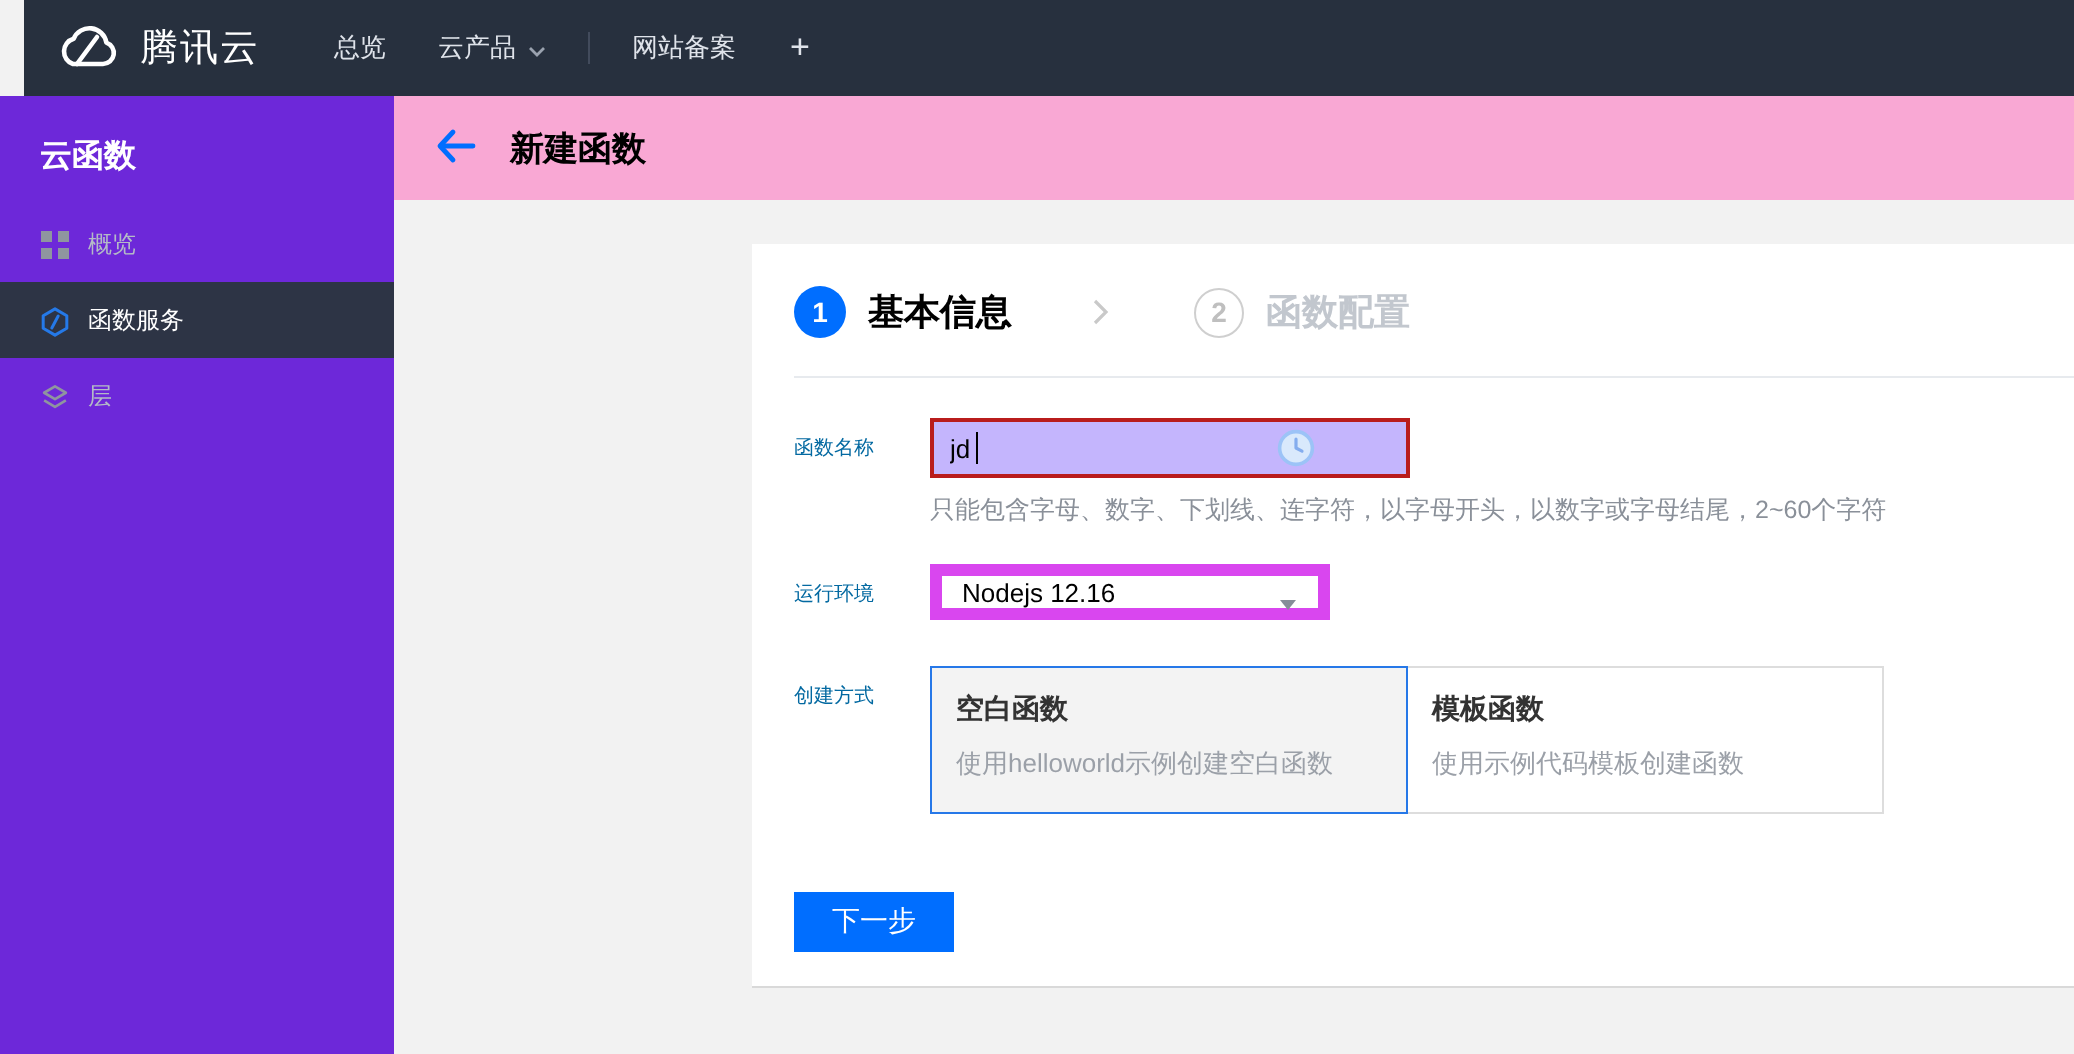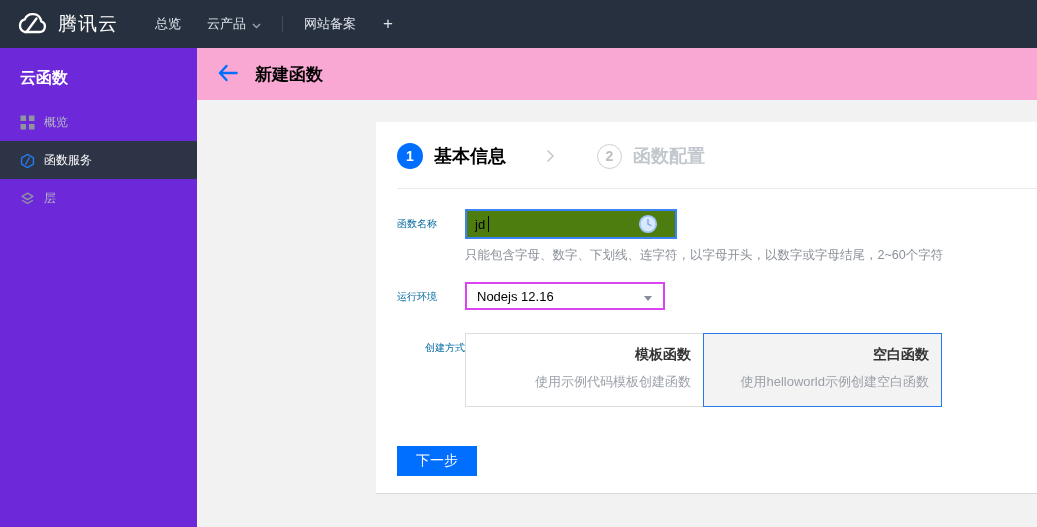--- a/index.html
+++ b/index.html
@@ -7,21 +7,21 @@
   body {
     font-family:"Liberation Sans","DejaVu Sans",sans-serif;
     background:#f2f2f2;
     position:relative;
     font-size:13px;
     color:#333;
   }
 
   
   .topnav {
-    position:absolute; top:0; left:0; right:0; height:48px;
+    position:absolute; top:0; left:12px; right:0; height:48px;
     background:#27303e; display:flex; align-items:center;
   }
   .brand { display:flex; align-items:center; padding-left:15px; cursor:pointer; }
   .brand-logo { display:flex; align-items:center; margin-right:9px; }
   .brand-text { color:#ffffff; font-size:19px; letter-spacing:1px; }
   .topnav-items { display:flex; align-items:center; margin-left:24px; height:100%; }
   .topnav-item {
     color:#dfe3ea; font-size:13px; text-decoration:none; cursor:pointer;
     display:flex; align-items:center; height:100%; padding:0 13px;
   }
@@ -78,33 +78,33 @@
   .step.inactive .step-label { color:#c2c7ce; }
   .step-chevron { margin:0 42px 0 40px; display:flex; }
 
   .card-divider { position:absolute; left:21px; right:0; top:66px; height:1px; background:#e7eaee; }
 
   
   .form-row { position:absolute; left:21px; display:flex; }
   .form-label { width:68px; font-size:10px; color:#0369a1; padding-top:8px; flex:none; }
   .row-name { top:87px; }
   .row-runtime { top:160px; }
-  .row-method { top:211px;text-align:right; }
+  .row-method { top:211px; }
 
   .name-input-wrap { position:relative; width:200px; height:30px; }
   .name-input {
-    width:212px; height:30px; border:2px solid #3b82f6; background:#4d7c0f;
+    width:240px; height:30px; border:2px solid #b91c1c; background:#c4b5fd;
     font-family:inherit; font-size:13px; color:#000; padding:0 28px 0 8px; outline:none;
   }
   .text-caret { position:absolute; left:23px; top:7px; width:1px; height:16px; background:#000; }
   .clock-icon { position:absolute; right:7px; top:5px; width:20px; height:20px; }
   .field-hint { margin-top:8px; font-size:12.5px; color:#8a9099; white-space:nowrap; }
 
   .runtime-select {
-    position:relative; width:200px; height:28px; border:2px solid #d946ef; background:#fff;
+    position:relative; width:200px; height:28px; border:6px solid #d946ef; background:#fff;
     display:flex; align-items:center; padding-left:10px; font-size:13px; color:#000; cursor:pointer;
   }
   .select-caret {
     position:absolute; right:11px; top:12px;
     width:0; height:0; border-left:4px solid transparent; border-right:4px solid transparent;
     border-top:5px solid #868d99;
   }
 
   .method-cards { display:flex; }
   .method-card {
@@ -241,26 +241,26 @@
       <div class="form-label">运行环境</div>
       <div class="runtime-select">
         <span>Nodejs 12.16</span>
         <span class="select-caret"></span>
       </div>
     </div>
 
     <div class="form-row row-method">
       <div class="form-label">创建方式</div>
       <div class="method-cards">
+        <div class="method-card selected">
+          <div class="method-title">空白函数</div>
+          <div class="method-desc">使用helloworld示例创建空白函数</div>
+        </div>
         <div class="method-card">
           <div class="method-title">模板函数</div>
           <div class="method-desc">使用示例代码模板创建函数</div>
         </div>
-        <div class="method-card selected">
-          <div class="method-title">空白函数</div>
-          <div class="method-desc">使用helloworld示例创建空白函数</div>
-        </div>
       </div>
     </div>
 
     <button class="next-btn">下一步</button>
   </section>
 </main>
 
 </body></html>

